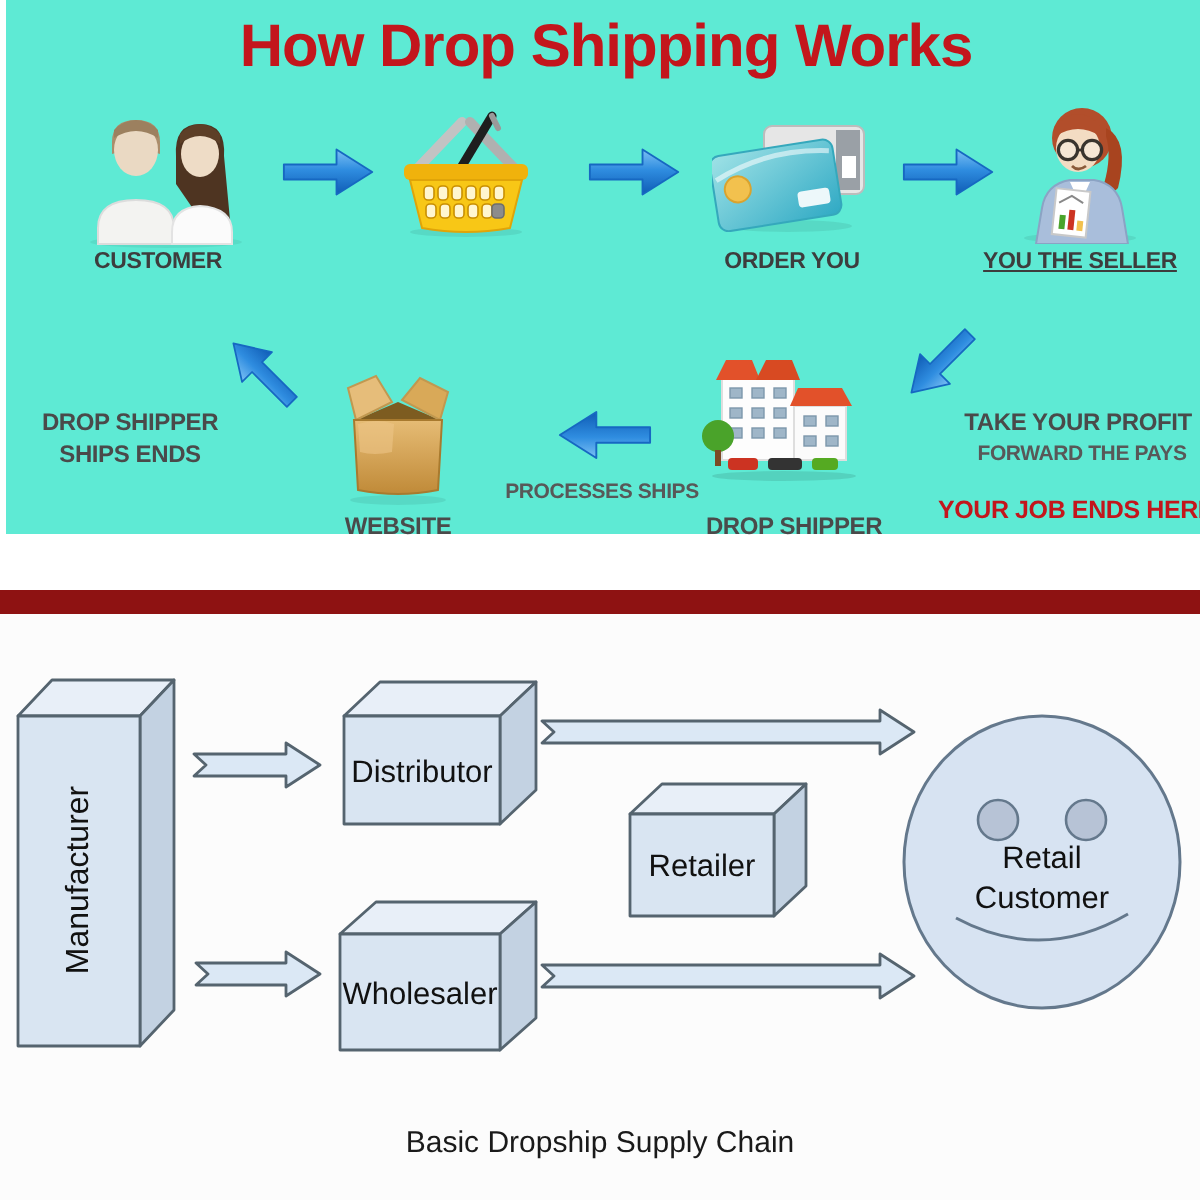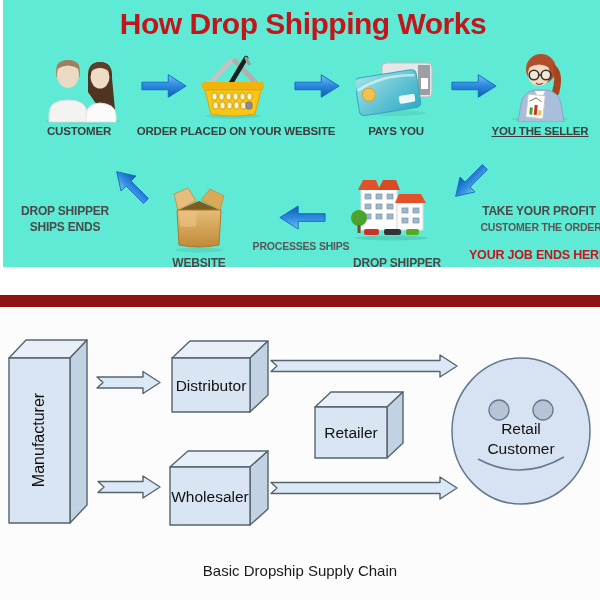--- a/index.html
+++ b/index.html
@@ -100,21 +100,20 @@
           <rect x="47" y="38" width="5" height="7" rx="2"></rect>
         <rect x="13" y="47" width="5" height="7" rx="2"></rect>
           <rect x="20" y="47" width="5" height="7" rx="2"></rect>
           <rect x="27" y="47" width="5" height="7" rx="2"></rect>
           <rect x="34" y="47" width="5" height="7" rx="2"></rect>
           <rect x="41" y="47" width="5" height="7" rx="2"></rect>
           <rect x="46" y="47" width="6" height="7" rx="2" fill="#8c8c8c" stroke="#6e6e6e"></rect>
       </g>
     </svg>
   </div>
-  <div class="step-label ctr" style="left:233px;top:125px;">ORDER PLACED ON YOUR WEBSITE</div>
 
   <div class="abs" style="left:291px;top:71px;">
     <svg width="47" height="30" viewBox="0 0 50 30">
         <polygon points="1,11 29,11 29,3 48,15 29,27 29,19 1,19" fill="url(#blueGrad)" stroke="#1668c2" stroke-width="1" stroke-linejoin="round"></polygon>
       </svg>
   </div>
 
   <div class="abs" style="left:353px;top:58px;">
     <svg width="80" height="58" viewBox="0 0 80 58">
       <ellipse cx="38" cy="55" rx="32" ry="3" fill="#000" opacity="0.07"></ellipse>
@@ -122,21 +121,21 @@
       <rect x="62" y="7" width="12" height="30" fill="#9aa0a6"></rect>
       <rect x="65" y="20" width="7" height="11" fill="#ffffff"></rect>
       <g transform="rotate(-9 30 36)">
         <rect x="1" y="16" width="62" height="38" rx="5" fill="url(#cardGrad)" stroke="#35a8bc"></rect>
         <path d="M3,28 Q30,16 61,22" stroke="#ffffff" stroke-width="2.5" fill="none" opacity="0.55"></path>
         <circle cx="13" cy="34" r="6.5" fill="#f2c14e" stroke="#d9a32e"></circle>
         <rect x="42" y="40" width="16" height="8" rx="2" fill="#ffffff" opacity="0.9"></rect>
       </g>
     </svg>
   </div>
-  <div class="step-label ctr" style="left:393px;top:125px;">PAYS YOU</div>
+  <div class="step-label ctr" style="left:393px;top:125px;">ORDER YOU</div>
 
   <div class="abs" style="left:448px;top:71px;">
     <svg width="47" height="30" viewBox="0 0 50 30">
         <polygon points="1,11 29,11 29,3 48,15 29,27 29,19 1,19" fill="url(#blueGrad)" stroke="#1668c2" stroke-width="1" stroke-linejoin="round"></polygon>
       </svg>
   </div>
 
   <div class="abs" style="left:505px;top:52px;">
     <svg width="64" height="70" viewBox="0 0 64 70">
       <ellipse cx="32" cy="67" rx="28" ry="2.5" fill="#000" opacity="0.07"></ellipse>
@@ -223,21 +222,21 @@
   </div>
   <div class="small-label ctr" style="left:394px;top:256px;">DROP SHIPPER</div>
 
   <div class="arrow-wrap rot-dl" style="left:443px;top:158px;width:48px;height:48px;">
     <svg width="44" height="28" viewBox="0 0 50 30">
         <polygon points="1,11 29,11 29,3 48,15 29,27 29,19 1,19" fill="url(#blueGrad)" stroke="#1668c2" stroke-width="1" stroke-linejoin="round"></polygon>
       </svg>
   </div>
 
   <div class="small-label ctr" style="left:536px;top:204px;">TAKE YOUR PROFIT</div>
-  <div class="small-label forward-label ctr" style="left:538px;top:221px;">CUSTOMER THE ORDER</div>
+  <div class="small-label forward-label ctr" style="left:538px;top:221px;">FORWARD THE PAYS</div>
   <div class="small-label ends-label ctr" style="left:537px;top:248px;">YOUR JOB ENDS HERE!</div>
 </div>
 
 <div id="divider"></div>
 
 <div id="bottom-section">
   <svg width="600" height="293" viewBox="0 0 600 293">
     <g stroke="#55646f" stroke-width="1.4" stroke-linejoin="round">
 
       <g>

